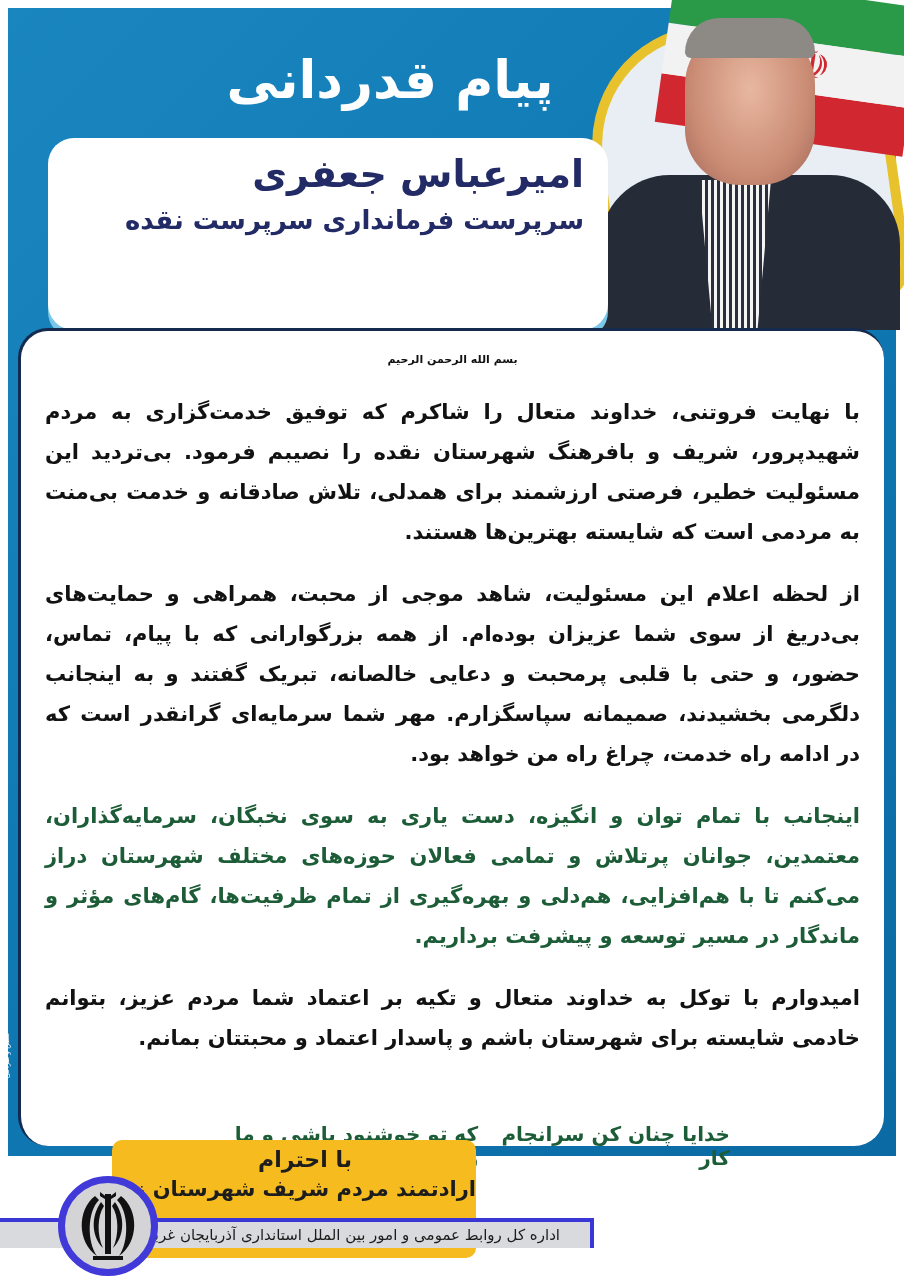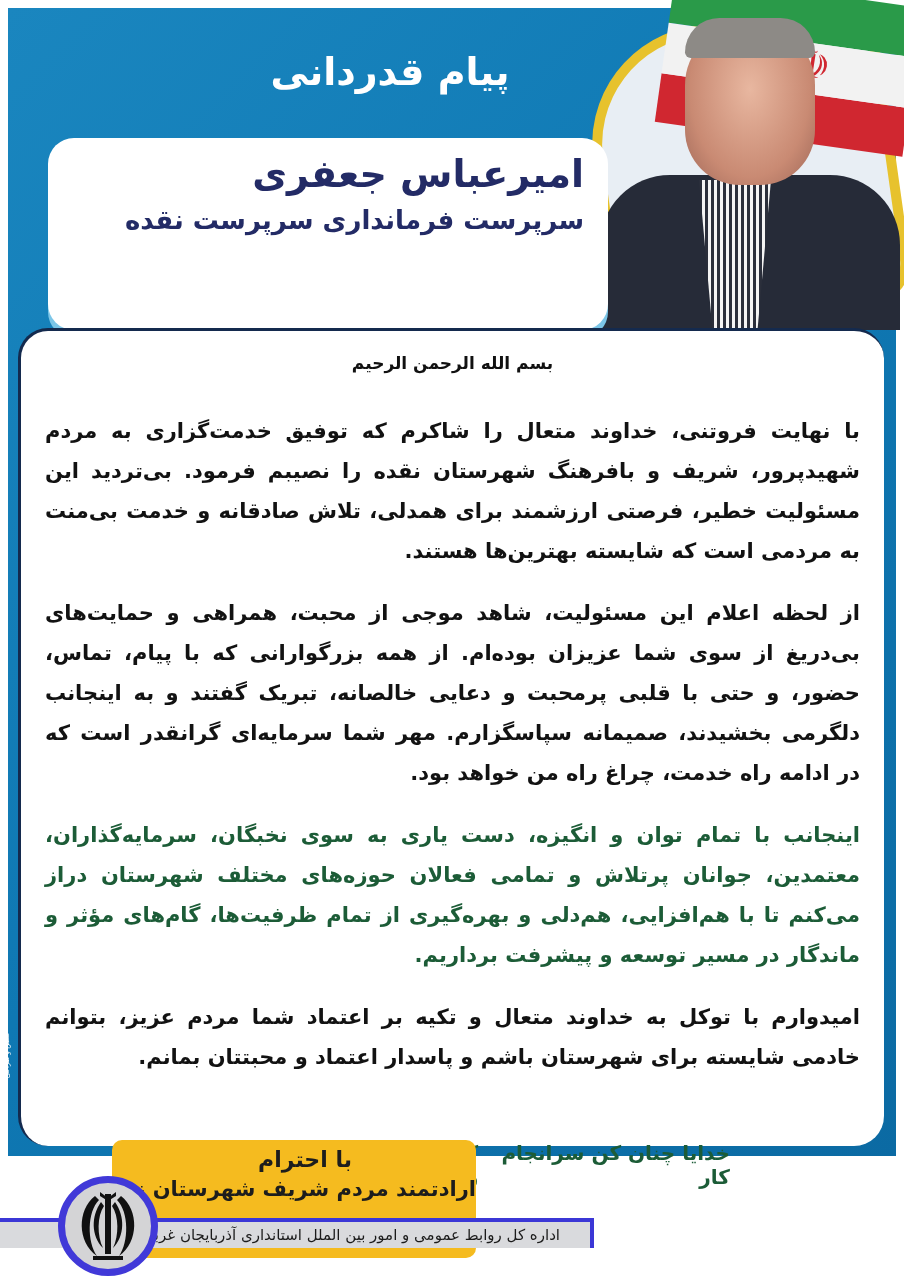--- a/index.html
+++ b/index.html
@@ -14,21 +14,21 @@
       position: absolute; left: 0; top: 1000px; width: 14px; height: 110px;
       display: flex; align-items: center; justify-content: center;
     }
     .vertical-credit span {
       transform: rotate(-90deg); white-space: nowrap; font-size: 7px; color: #ffffff;
     }
 
     
     .main-title {
       position: absolute; left: 210px; top: 50px; width: 360px; text-align: center;
-      color: #ffffff; font-size: 38px; font-weight: bold; direction: rtl;
+      color: #ffffff; font-size: 52px; font-weight: bold; direction: rtl;
       font-family: "DejaVu Sans", sans-serif; letter-spacing: 1px;
     }
 
     
     .header-card {
       position: absolute; left: 48px; top: 138px; width: 560px; height: 192px;
       background: #ffffff; border-radius: 26px;
       box-shadow: 0 8px 0 0 #7cc6e8;
       padding: 10px 24px 10px 16px; direction: rtl; text-align: right;
     }
@@ -72,21 +72,21 @@
       clip-path: polygon(10% 0, 90% 0, 75% 100%, 25% 100%);
     }
 
     
     .letter-card {
       position: absolute; left: 18px; top: 328px; width: 866px; height: 818px;
       background: #ffffff; border-radius: 30px;
       border-left: 3px solid #142a4e; border-top: 3px solid #142a4e;
       padding: 22px 24px 0 24px; direction: rtl;
     }
-    .bismillah { text-align: center; font-size: 17px; font-weight: bold; color: #111; margin-bottom: 38px; }
+    .bismillah { text-align: center; font-size: 11px; font-weight: bold; color: #111; margin-bottom: 26px; }
     .para { font-size: 21px; font-weight: bold; color: #121212; line-height: 40px; text-align: justify; margin-bottom: 22px; }
     .para.green { color: #1c5c37; }
     .poem {
       display: flex; justify-content: space-between; padding: 42px 130px 0 130px;
       font-size: 20px; font-weight: bold; color: #1c5c37;
     }
 
     
     .sign-box {
       position: absolute; left: 112px; top: 1140px; width: 364px; height: 118px;

